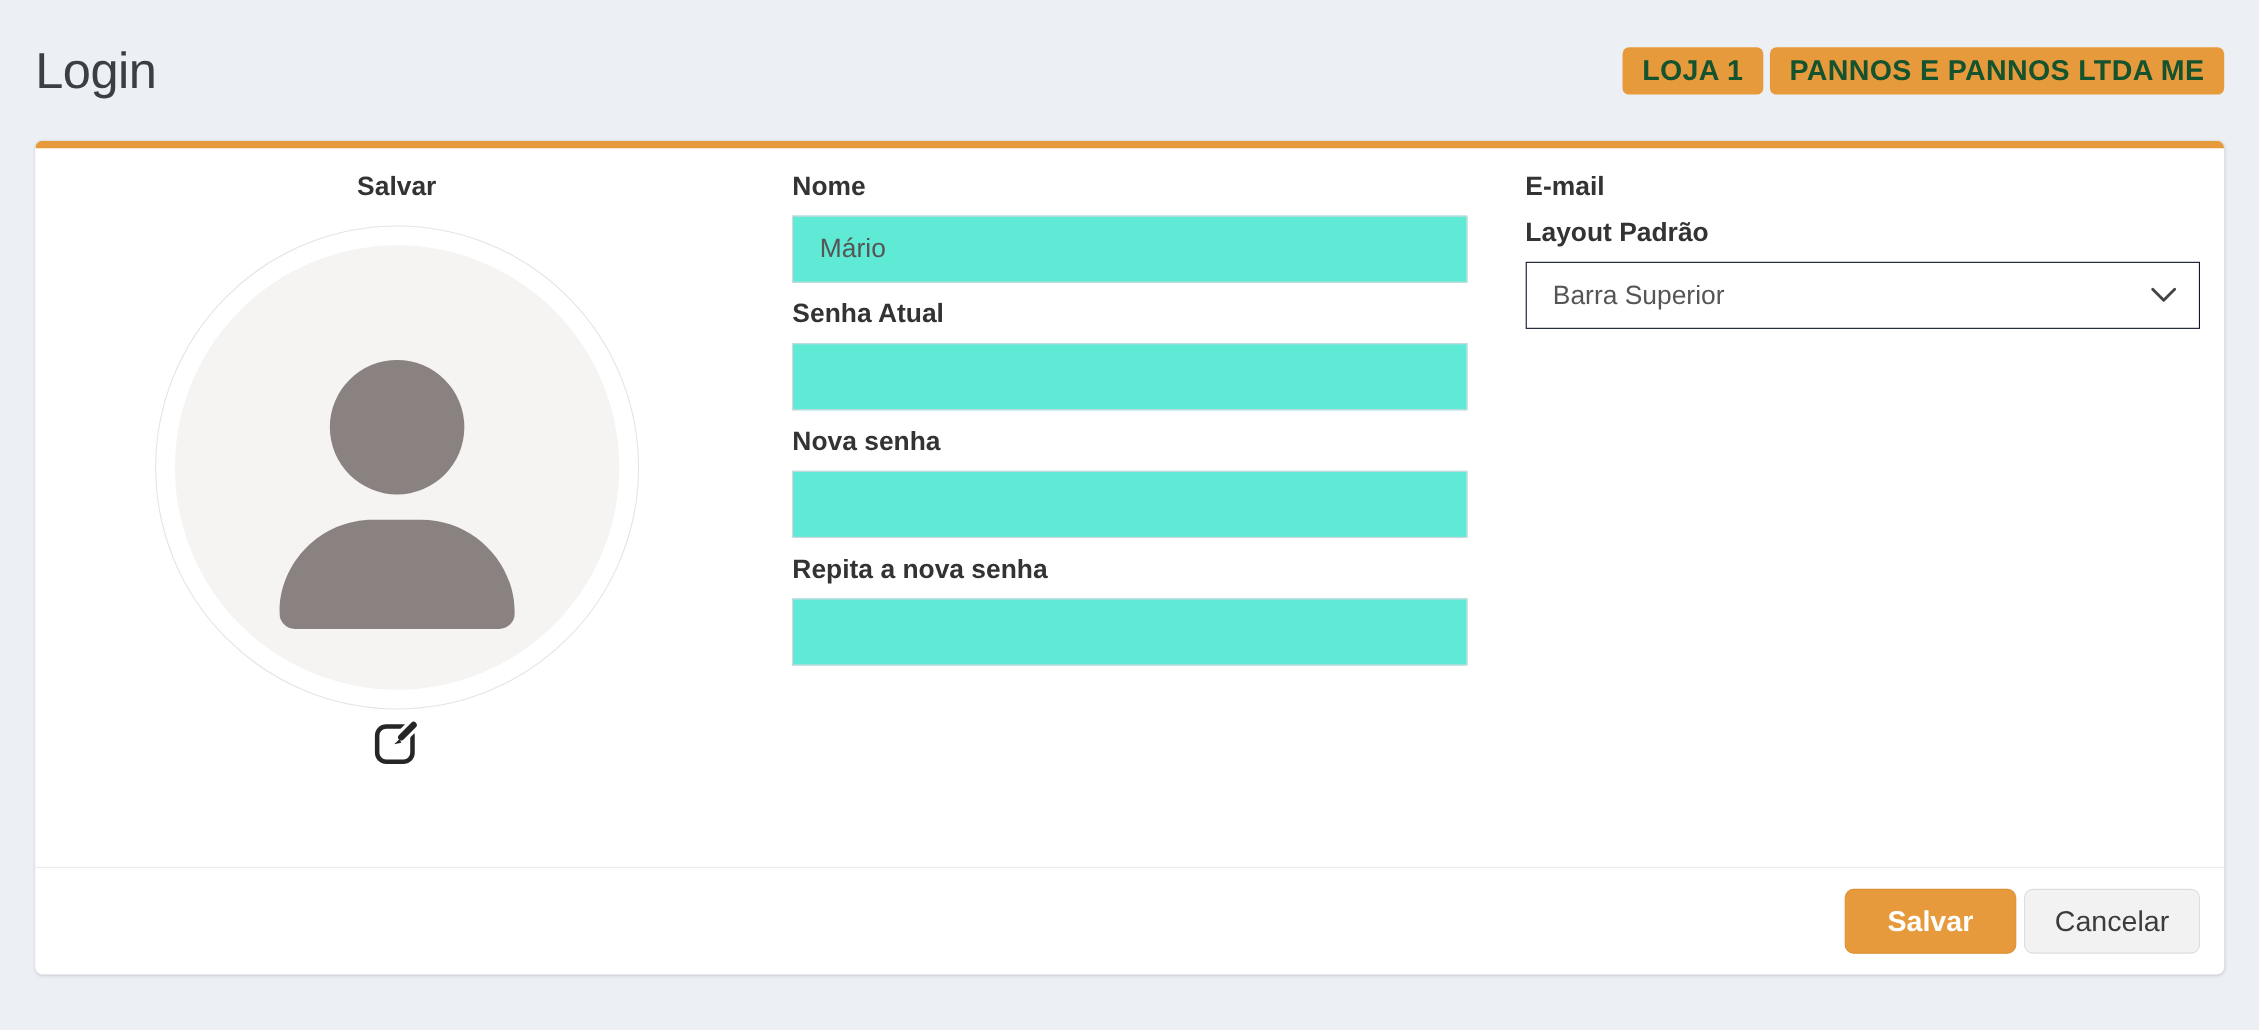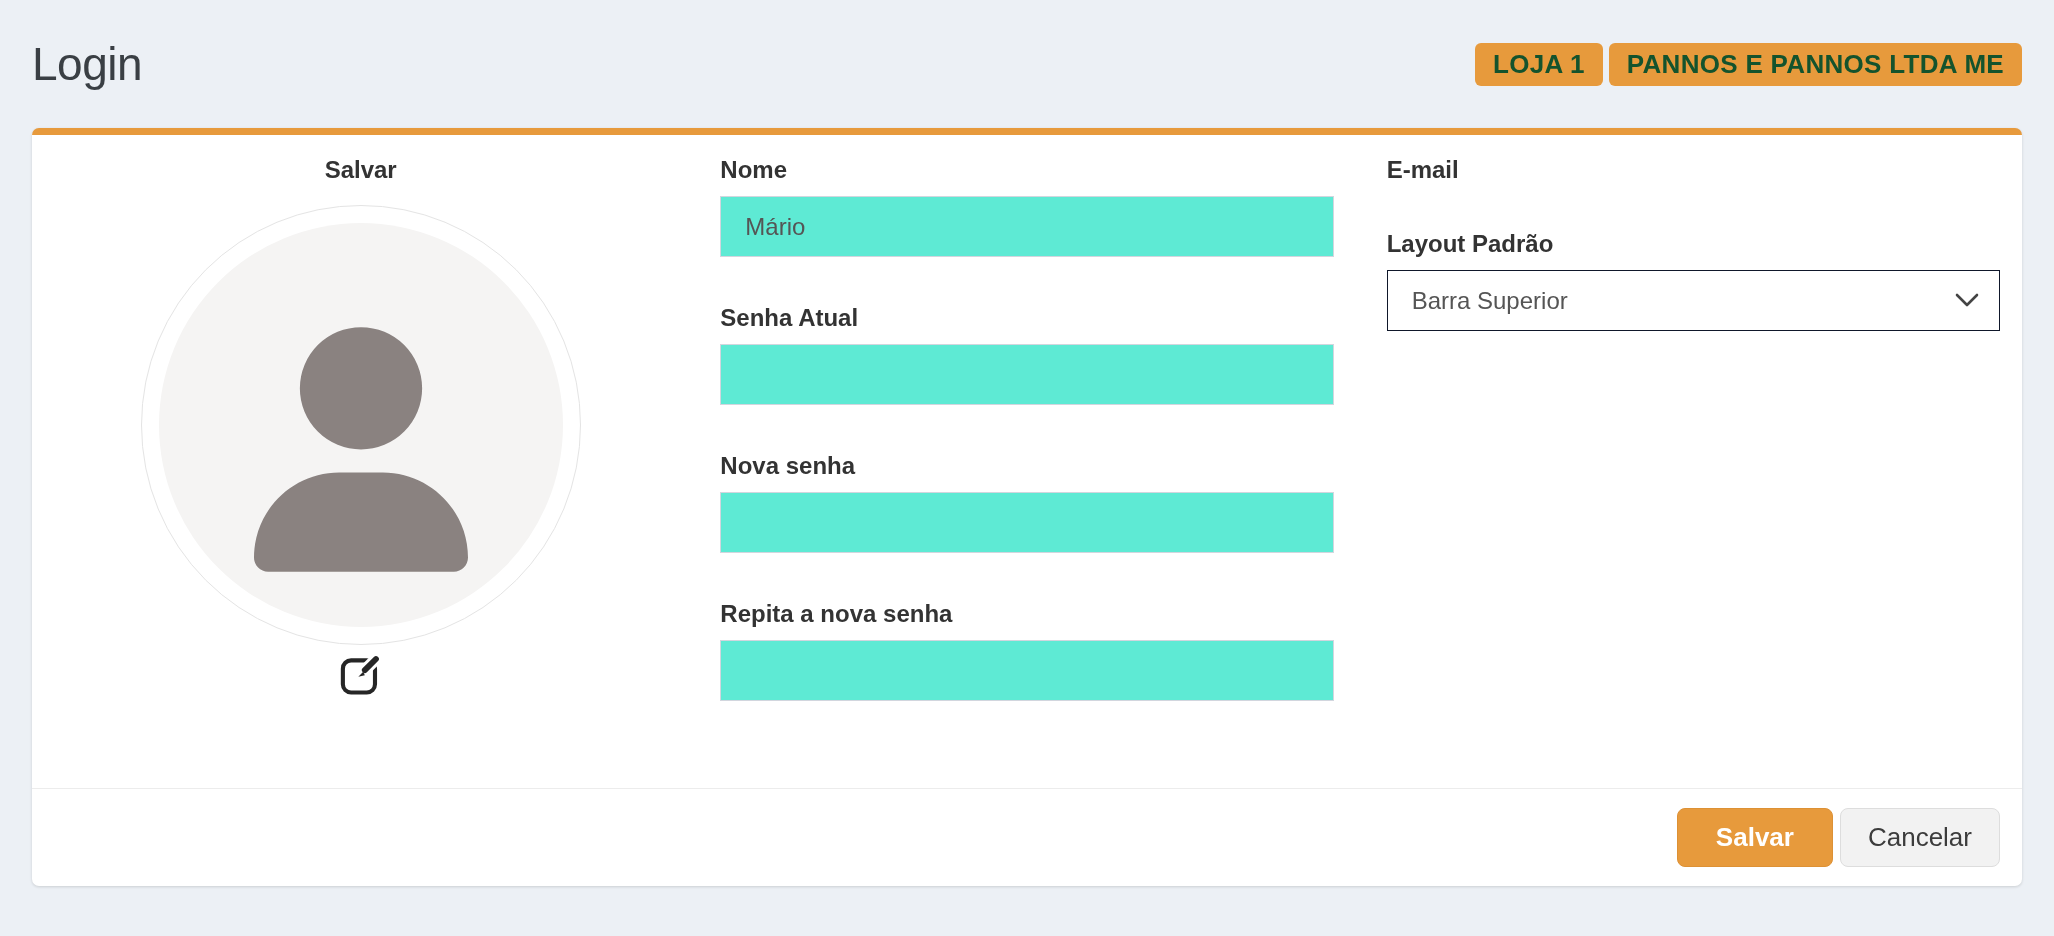--- a/index.html
+++ b/index.html
@@ -55,21 +55,21 @@
   .card-body {
     flex: 1;
     display: grid;
     grid-template-columns: 1fr 1fr 1fr;
     column-gap: 53px;
     padding: 22px 22px 0 22px;
     align-content: start;
   }
 
   
-  .form-group { margin-bottom: 48px; }
+  .form-group { margin-bottom: 16px; }
   .form-label {
     display: block;
     font-size: 24px;
     font-weight: 600;
     color: #333333;
     line-height: 26px;
     margin-bottom: 13px;
   }
   .text-input {
     width: 100%;

